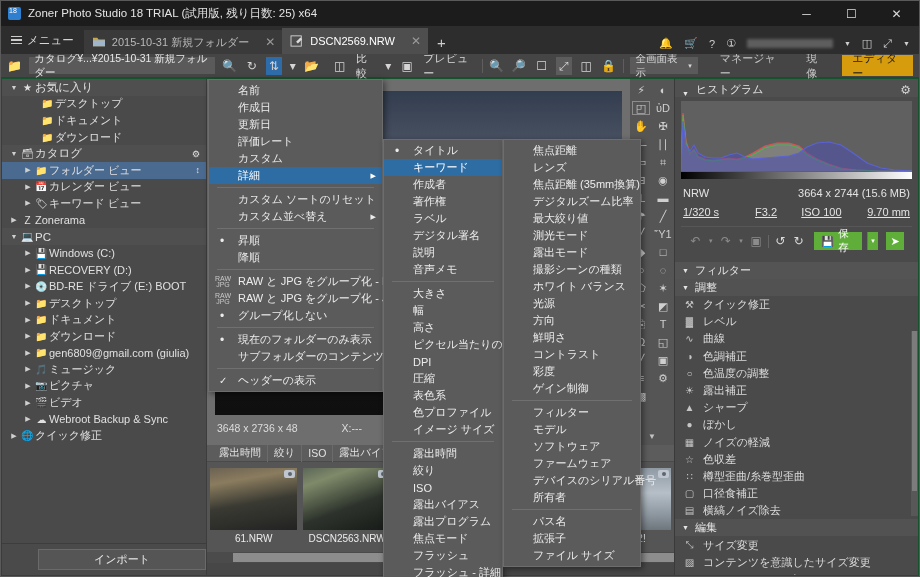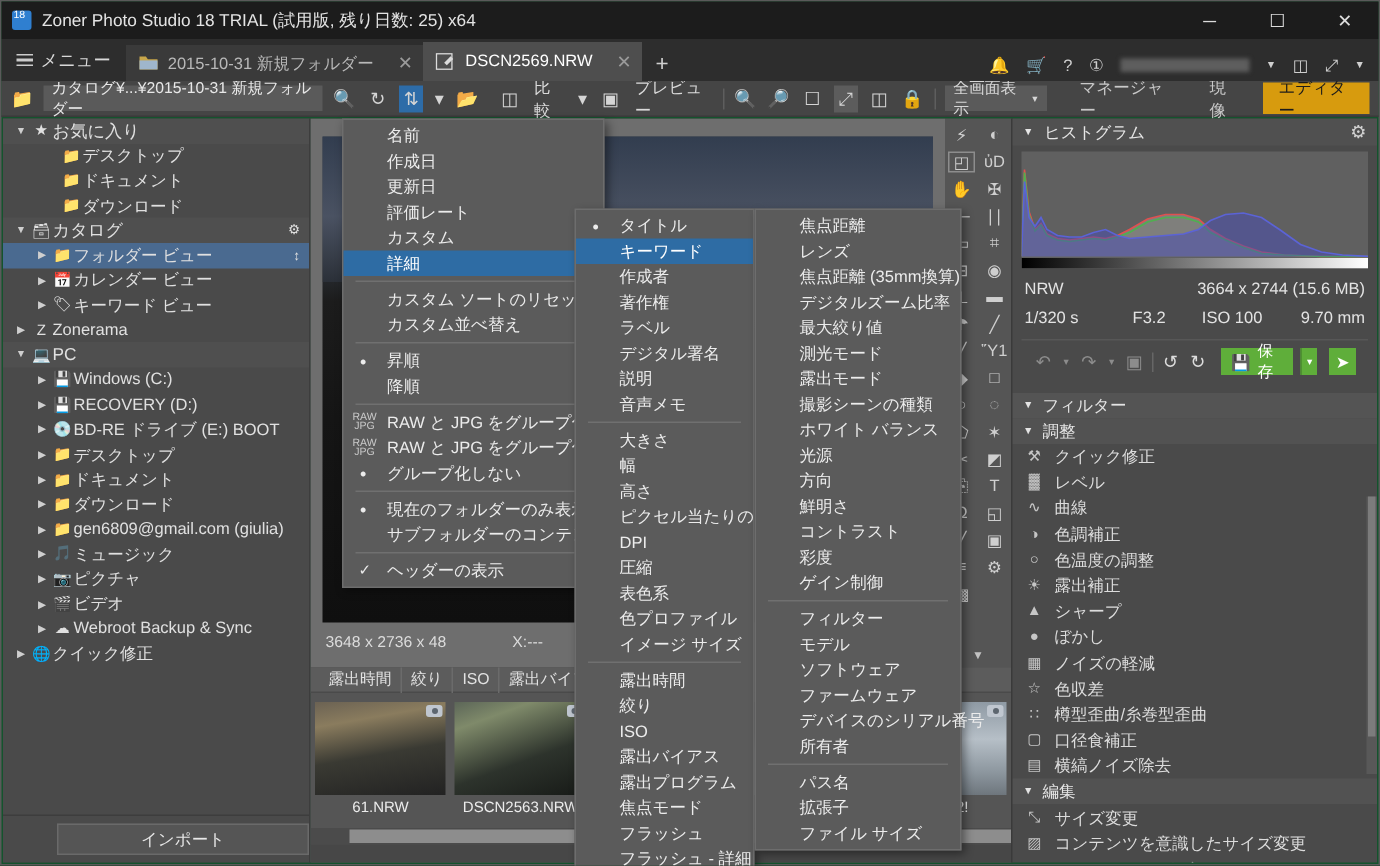--- a/index.html
+++ b/index.html
@@ -124,32 +124,32 @@
   .fscroll { position:absolute; left:0; right:0; bottom:12px; height:11px; background:#4b4b4b; }
   .fthumbbar { position:absolute; left:26px; width:640px; top:1px; height:9px;
                background:#8d8d8d; }
   .fcollapse { position:absolute; left:0; right:0; bottom:0; height:12px;
                background:#474747; display:flex; align-items:center;
                justify-content:center; color:#bdbdbd; font-size:8px; }
 
   
   .right { width:244px; background:#4a4a4a; border-left:1px solid #3a3a3a;
            position:relative; overflow:hidden; }
-  .phead { height:18px; background:#505050; display:flex; align-items:center;
+  .phead { height:18px; background:#505050; display:flex; align-items:flex-end;
            gap:7px; padding:0 7px; font-size:11px; color:#e6e6e6; }
   .phead .gear { margin-left:auto; color:#d2d2d2; font-size:12px; }
   .hist { height:78px; margin:4px 6px 0 6px; background:#606060; position:relative;
           overflow:hidden; }
   .histgrad { position:absolute; left:0; right:0; bottom:0; height:7px;
               background:linear-gradient(90deg,#000,#fff); }
   .meta { padding:5px 8px 0 8px; }
   .mrow { display:flex; font-size:11px; color:#e3e3e3; padding:3px 0; }
   .mrow .r { margin-left:auto; }
   .mrow4 { display:flex; font-size:11px; color:#e3e3e3; padding:4px 0 6px 0; }
-  .mrow4 span { flex:1; }
+  .mrow4 span { flex:1;text-decoration:underline; }
   .mrow4 span:nth-child(2){ text-align:center; }
   .mrow4 span:nth-child(3){ text-align:center; }
   .mrow4 span:last-child { text-align:right; flex:1.1; }
   .actions { display:flex; align-items:center; gap:5px; padding:5px 8px 7px 8px;
              border-top:1px solid #575757; margin:2px 6px 0 6px; }
   .abtn { color:#8c8c8c; font-size:12px; width:15px; text-align:center; }
   .abtn.lit { color:#dcdcdc; }
   .savebtn { background:#5fae3a; color:#fff; height:18px; display:flex;
              align-items:center; gap:4px; padding:0 7px; font-size:10.5px;
              margin-left:4px; }
@@ -628,21 +628,21 @@
             <span>キャンバス サイズ</span>
           </div>
         </div>
 
       <div class="rscroll">
           <i></i>
         </div>
     </div>
   </div>
 
-  <div class="menu" id="sort-menu" style="left:207px; top:78px; width:175px;margin-left:20px;">
+  <div class="menu" id="sort-menu" style="left:207px; top:78px; width:175px;">
       <div class="mi">
         <span>名前</span>
       </div>
       <div class="mi">
         <span>作成日</span>
       </div>
       <div class="mi">
         <span>更新日</span>
       </div>
       <div class="mi">

